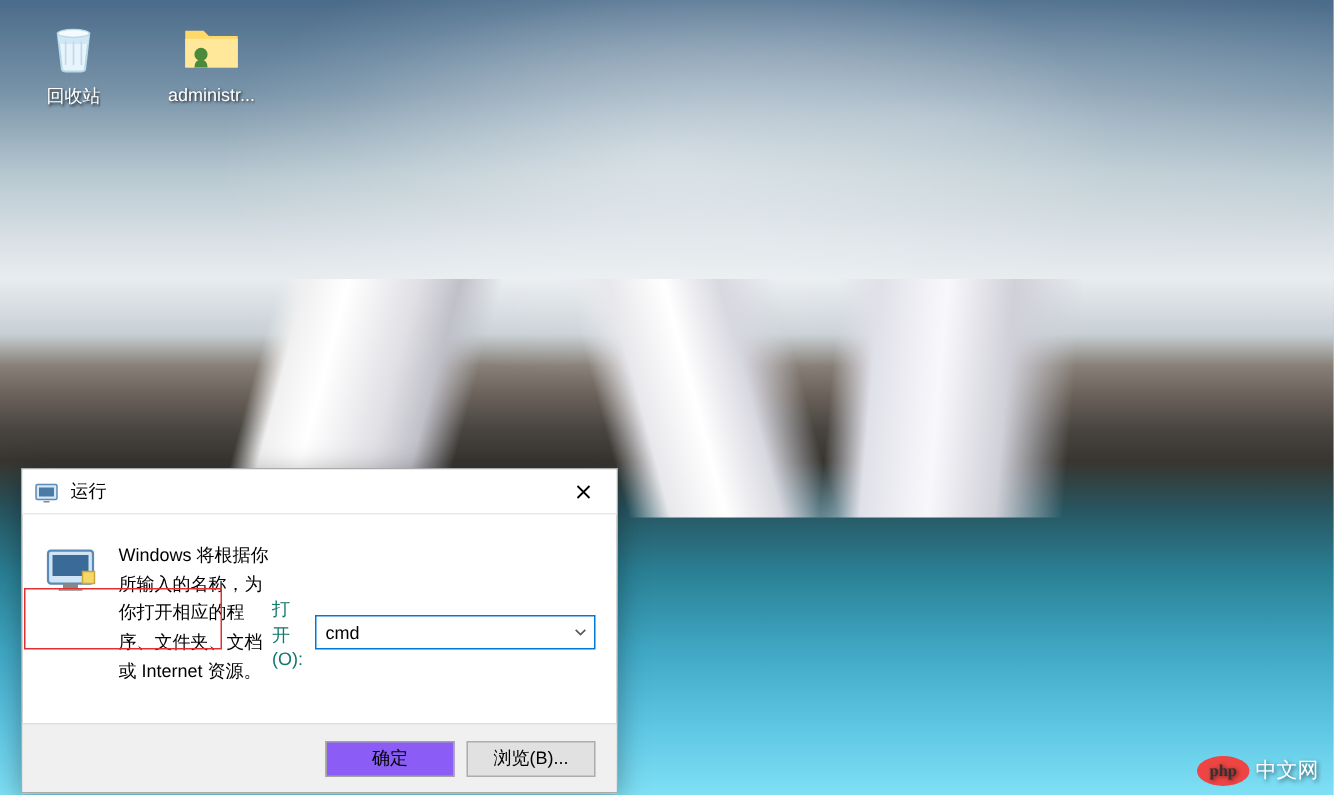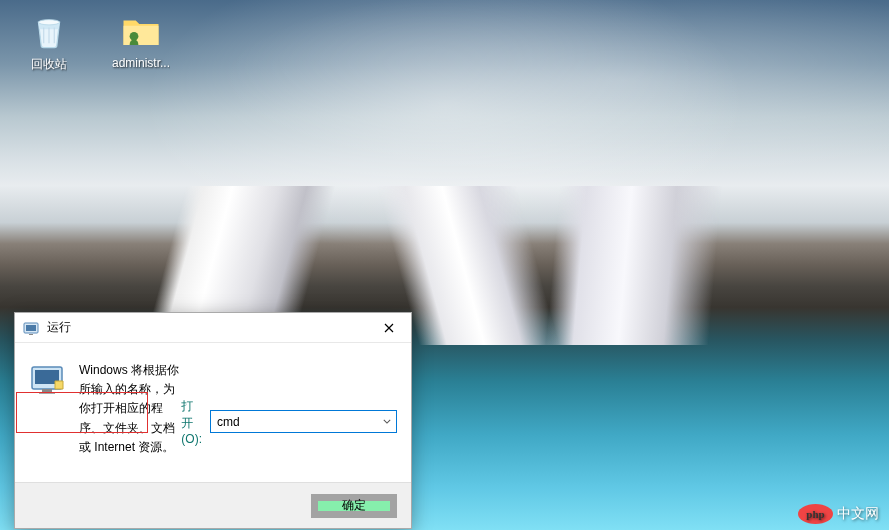--- a/index.html
+++ b/index.html
@@ -117,21 +117,21 @@
     .button-bar {
       height: 46px; background: #f0f0f0; border-top: 1px solid #dfdfdf;
       display: flex; align-items: center; justify-content: flex-end;
       gap: 8px; padding-right: 14px;
     }
     .btn {
       min-width: 86px; height: 24px; font-size: 12px;
       display: flex; align-items: center; justify-content: center;
       background: #e1e1e1; border: 1px solid #adadad; cursor: pointer;
     }
-    .btn.primary { border: 7px solid #a3a3a3; background: #86efac; }
+    .btn.primary { border: 1px solid #a3a3a3; background: #8b5cf6; }
   </style>
 </head>
 <body>
 
 <div class="desktop">
   <div class="mountains"></div>
 </div>
 
 <div class="desktop-icons">
   <div class="desktop-icon">
@@ -199,20 +199,21 @@
           <svg viewBox="0 0 10 6" width="8" height="5">
             <path d="M1 1 L5 5 L9 1" stroke="#555" stroke-width="1.3" fill="none"></path>
           </svg>
         </div>
       </div>
     </div>
   </div>
 
   <div class="button-bar">
     <div class="btn primary">确定</div>
+    <div class="btn">浏览(B)...</div>
   </div>
 </div>
 
 <div class="highlight-box hl1"></div>
 
 <div class="watermark">
   <div class="logo-circle">php</div>
   <span>中文网</span>
 </div>
 

